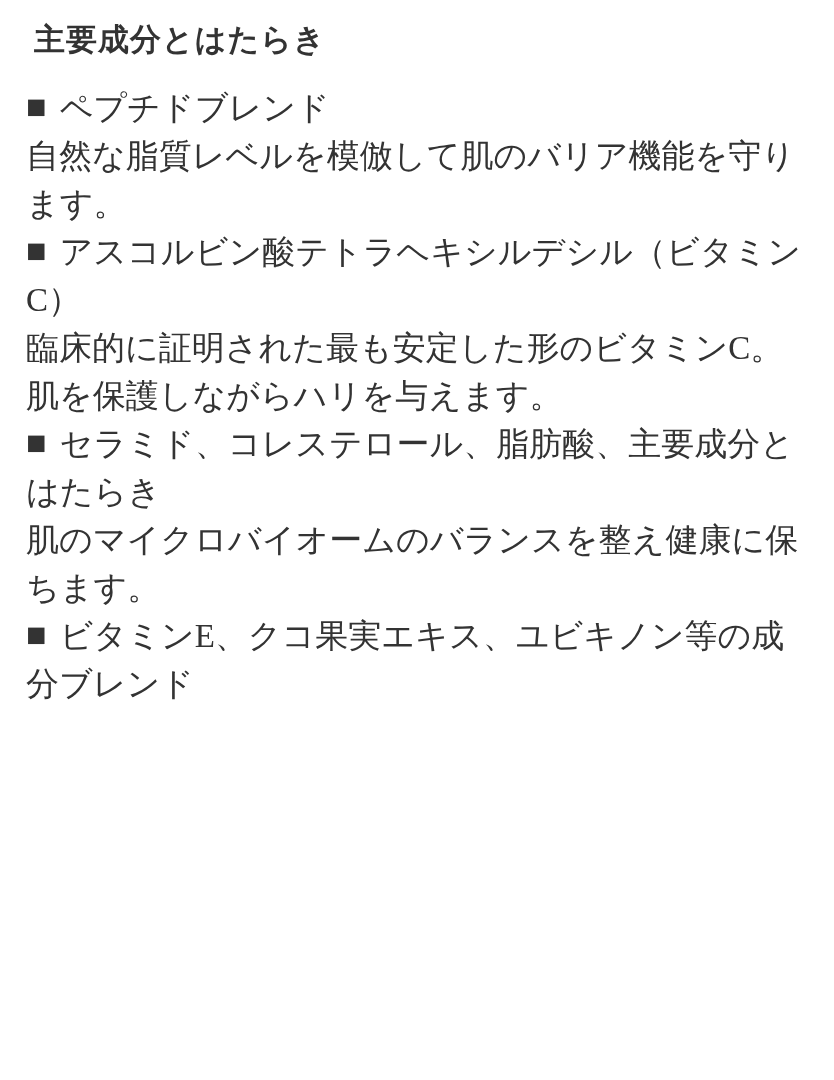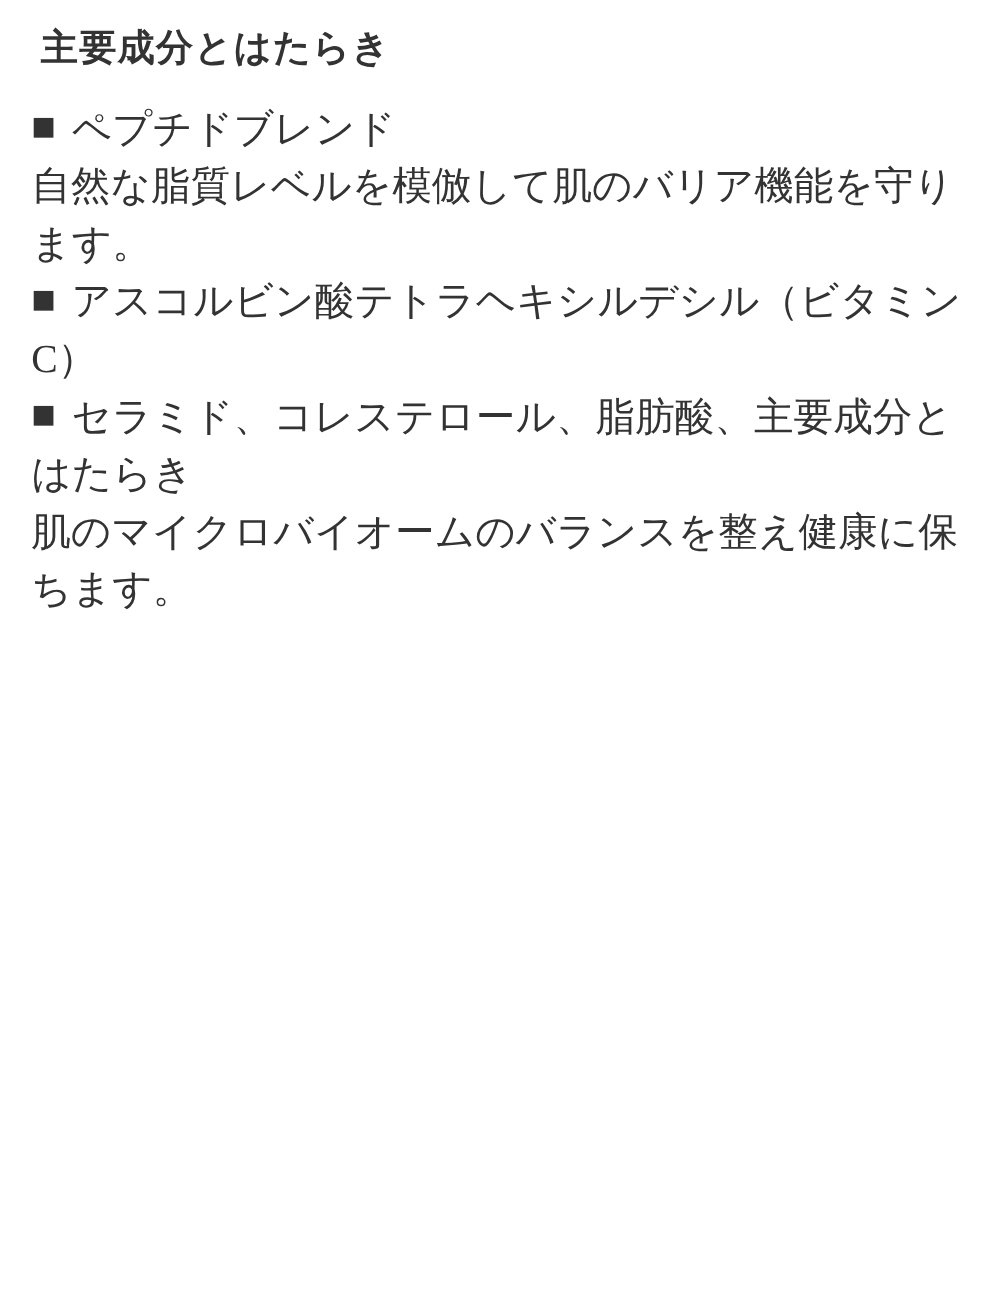--- a/index.html
+++ b/index.html
@@ -58,23 +58,25 @@
   <section>
     <p class="ing-name-line"><span class="bullet">■</span><span>ペプチドブレンド</span></p>
   </section>
 
   <section>
     <p class="ing-desc">自然な脂質レベルを模倣して肌のバリア機能を守ります。</p>
   </section>
 
   <section>
     <p class="ing-name-line"><span class="bullet">■</span><span>アスコルビン酸テトラヘキシルデシル（ビタミンC）</span></p>
+    <p class="ing-desc">臨床的に証明された最も安定した形のビタミンC。肌を保護しながらハリを与えます。</p>
   </section>
 
   <section>
     <p class="ing-name-line"><span class="bullet">■</span><span>セラミド、コレステロール、脂肪酸、主要成分とはたらき</span></p>
     <p class="ing-desc">肌のマイクロバイオームのバランスを整え健康に保ちます。</p>
   </section>
 
   <section>
+    <p class="ing-name-line"><span class="bullet">■</span><span>ビタミンE、クコ果実エキス、ユビキノン等の成分ブレンド</span></p>
   </section>
 </div>
 </div>
 
 </body></html>

